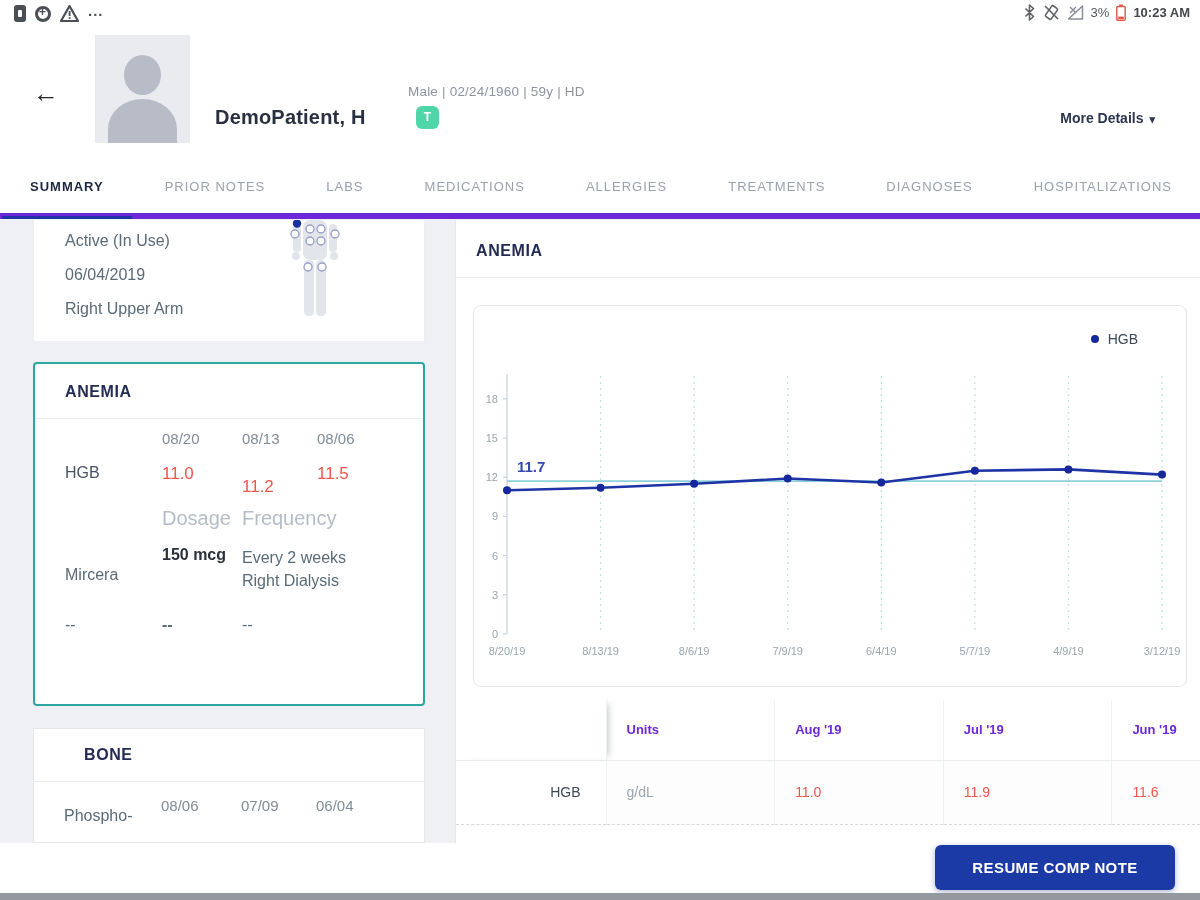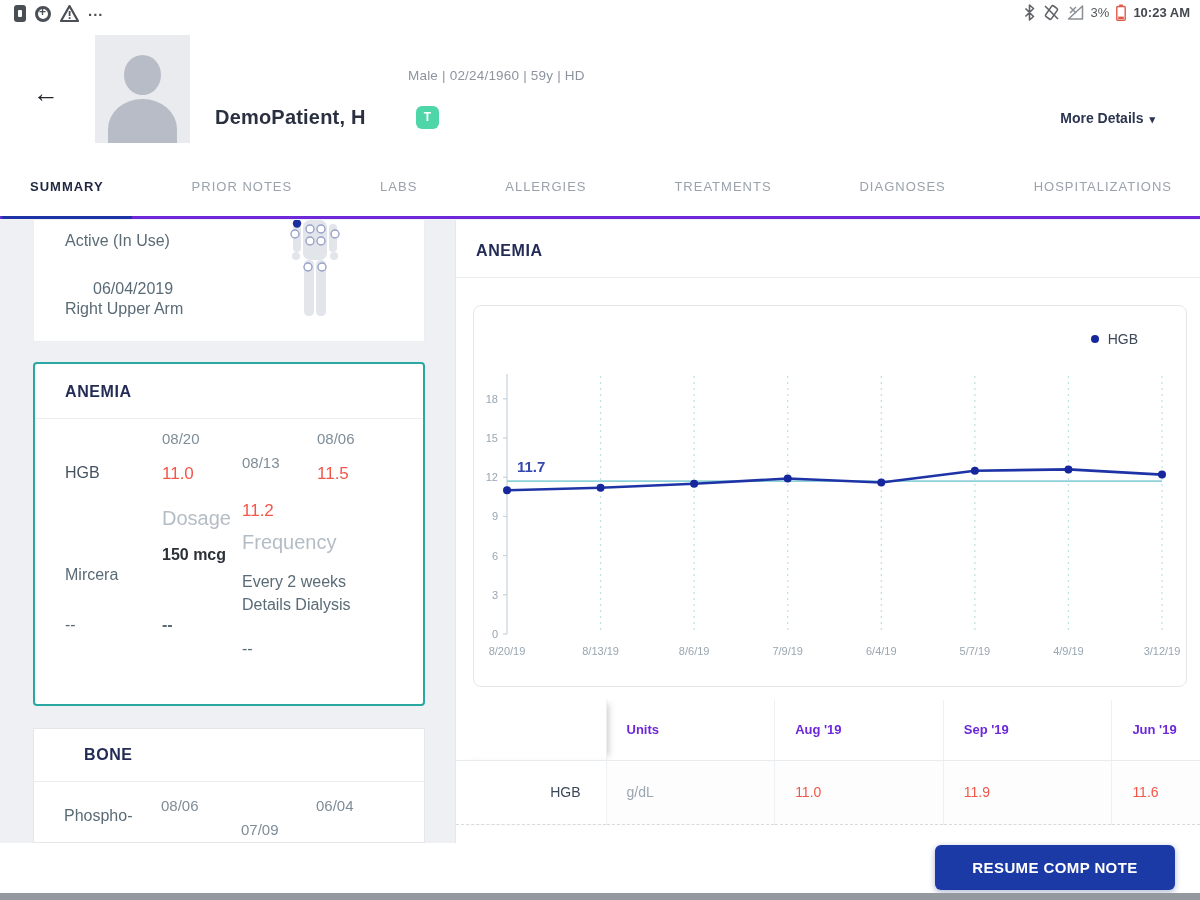--- a/index.html
+++ b/index.html
@@ -21,39 +21,39 @@
   .sb-pct { color:#55595f; }
   
   #header { position:absolute; left:0; top:30px; width:1200px; height:125px; background:#fff; }
   #back-arrow { position:absolute; left:33px; top:48px; font-size:26px; color:#23262b; font-weight:bold; cursor:pointer; }
   #avatar { position:absolute; left:95px; top:5px; width:95px; height:108px; background:#e9ebef; overflow:hidden; }
   #avatar .head { position:absolute; left:29px; top:20px; width:37px; height:40px; background:#b7bcc7; border-radius:50%; }
   #avatar .torso { position:absolute; left:13px; top:64px; width:69px; height:60px; background:#b7bcc7; border-radius:50% 50% 0 0; }
   #patient-name { position:absolute; left:215px; top:76px; font-size:20px; font-weight:bold; color:#2a3040; letter-spacing:.2px; }
   #badge-t { position:absolute; left:416px; top:76px; width:23px; height:23px; background:#4fd6a8; border-radius:6px;
              color:#fff; font-size:12px; font-weight:bold; text-align:center; line-height:23px; }
-  #demographics { position:absolute; left:408px; top:38px; font-size:13.5px; color:#8d949e; letter-spacing:.2px; }
+  #demographics { position:absolute; left:408px; top:54px; font-size:13.5px; color:#8d949e; letter-spacing:.2px; }
   #more-details { position:absolute; right:45px; top:80px; font-size:14px; color:#2c3550; font-weight:bold; cursor:pointer; }
   #more-details .chev { font-size:11px; margin-left:6px; color:#2c3550; }
   
   #tabbar { position:absolute; left:0; top:155px; width:1200px; height:64px; background:#fff;
-            border-bottom:3px solid #6d28d9; display:flex; justify-content:space-between; padding:0 26px 0 28px; }
+            border-bottom:6px solid #6d28d9; display:flex; justify-content:space-between; padding:0 26px 0 28px; }
   .tab { position:relative; height:64px; line-height:64px; padding:0 2px; font-size:13px; letter-spacing:1px;
          color:#9aa2ac; cursor:pointer; white-space:nowrap; }
   .tab.active { color:#1f2640; font-weight:bold; }
   .tab.active::after { content:""; position:absolute; left:-26px; right:-26px; bottom:0; height:3px; background:#1e34a6; }
   
   .card { position:absolute; background:#fff; }
   #access-card { left:33px; top:220px; width:392px; height:122px; border:1px solid #eceef1; border-top:none; }
   #access-card .line { position:absolute; left:31px; font-size:16px; color:#5a6b76; }
   #body-figure { position:absolute; left:250px; top:0px; }
   #anemia-card { left:33px; top:362px; width:392px; height:344px; border:2px solid #2aa7a0; border-radius:4px; }
   .card-title { position:absolute; left:30px; font-size:16px; font-weight:bold; color:#232c55; letter-spacing:.6px; }
   .card-divider { position:absolute; left:0; width:100%; height:1px; background:#ebedef; }
-  .c1 { left:127px; } .c2 { left:207px;margin-top:24px; } .c3 { left:282px; }
+  .c1 { left:127px; } .c2 { left:207px; } .c3 { left:282px; }
   .date-cell { position:absolute; font-size:15px; color:#7f8d98; }
   .red-val { position:absolute; font-size:17px; color:#f2564a; }
   .grey-hdr { position:absolute; font-size:20px; color:#b4bdc5; }
   .lab-label { position:absolute; left:30px; font-size:16px; color:#46535f; }
   .med-grey { position:absolute; font-size:16px; color:#5a6b76; }
   .med-bold { position:absolute; font-size:16px; font-weight:bold; color:#2a3138; }
   #bone-card { left:33px; top:728px; width:392px; height:115px; border:1px solid #e4e7ea; overflow:hidden; }
   
   #right-panel { position:absolute; left:455px; top:220px; width:745px; height:623px; background:#fff; border-left:1px solid #e6e8eb; }
   #anemia-section-title { position:absolute; left:20px; top:22px; font-size:16px; font-weight:bold; color:#232c55; letter-spacing:.6px; }
@@ -133,29 +133,30 @@
     <div id="demographics">Male | 02/24/1960 | 59y | HD</div>
     <div id="more-details">
       <span>More Details</span><span class="chev">▾</span>
     </div>
   </div>
 
   <div id="tabbar">
     <div class="tab active"><span>SUMMARY</span></div>
     <div class="tab"><span>PRIOR NOTES</span></div>
     <div class="tab"><span>LABS</span></div>
+    <div class="tab"><span>MEDICATIONS</span></div>
     <div class="tab"><span>ALLERGIES</span></div>
     <div class="tab"><span>TREATMENTS</span></div>
     <div class="tab"><span>DIAGNOSES</span></div>
     <div class="tab"><span>HOSPITALIZATIONS</span></div>
   </div>
 
   <div id="access-card" class="card">
     <div class="line" style="top:12px;">Active (In Use)</div>
-    <div class="line" style="top:60px;margin-left:28px;">06/04/2019</div>
+    <div class="line" style="top:46px;">06/04/2019</div>
     <div class="line" style="top:80px;">Right Upper Arm</div>
     <svg id="body-figure" width="62" height="100" viewBox="0 0 62 100">
       <rect x="19" y="0" width="24" height="40" rx="7" fill="#e2e5ea"></rect>
       <rect x="9" y="4" width="8" height="28" rx="4" fill="#e2e5ea"></rect>
       <rect x="45" y="4" width="8" height="28" rx="4" fill="#e2e5ea"></rect>
       <circle cx="12" cy="36" r="4" fill="#e2e5ea"></circle>
       <circle cx="50" cy="36" r="4" fill="#e2e5ea"></circle>
       <rect x="20" y="40" width="10" height="56" rx="4.5" fill="#e2e5ea"></rect>
       <rect x="32" y="40" width="10" height="56" rx="4.5" fill="#e2e5ea"></rect>
       <circle cx="26" cy="9" r="4" fill="#fff" stroke="#98a1c8" stroke-width="1.4"></circle>
@@ -177,21 +178,21 @@
     <div class="date-cell c2" style="top:66px;">08/13</div>
     <div class="date-cell c3" style="top:66px;">08/06</div>
     <div class="lab-label" style="top:100px;">HGB</div>
     <div class="red-val c1" style="top:100px;">11.0</div>
     <div class="red-val c2" style="top:113px;">11.2</div>
     <div class="red-val c3" style="top:100px;">11.5</div>
     <div class="grey-hdr c1" style="top:143px;">Dosage</div>
     <div class="grey-hdr c2" style="top:143px;">Frequency</div>
     <div class="med-bold c1" style="top:182px;">150 mcg</div>
     <div class="med-grey c2" style="top:185px;">Every 2 weeks</div>
-    <div class="med-grey c2" style="top:208px;">Details Dialysis</div>
+    <div class="med-grey c2" style="top:208px;">Right Dialysis</div>
     <div class="med-grey" style="left:30px; top:202px;">Mircera</div>
     <div class="med-grey" style="left:30px; top:252px;">--</div>
     <div class="med-grey c1" style="top:252px; font-weight:bold;">--</div>
     <div class="med-grey c2" style="top:252px;">--</div>
   </div>
 
   <div id="bone-card" class="card">
     <div class="card-title" style="top:17px;margin-left:20px;">BONE</div>
     <div class="card-divider" style="top:52px;"></div>
     <div class="med-grey" style="left:30px; top:78px;">Phospho-</div>
@@ -254,21 +255,21 @@
         </svg>
     </div>
 
     <div id="results-table">
       <table>
         <thead>
           <tr>
             <th class="sticky-col"></th>
             <th>Units</th>
             <th>Aug '19</th>
-            <th>Sep '19</th>
+            <th>Jul '19</th>
             <th>Jun '19</th>
           </tr>
         </thead>
         <tbody>
           <tr>
             <td class="sticky-col">HGB</td>
             <td class="units-cell">g/dL</td>
             <td class="red-cell">11.0</td>
             <td class="red-cell">11.9</td>
             <td class="red-cell">11.6</td>

